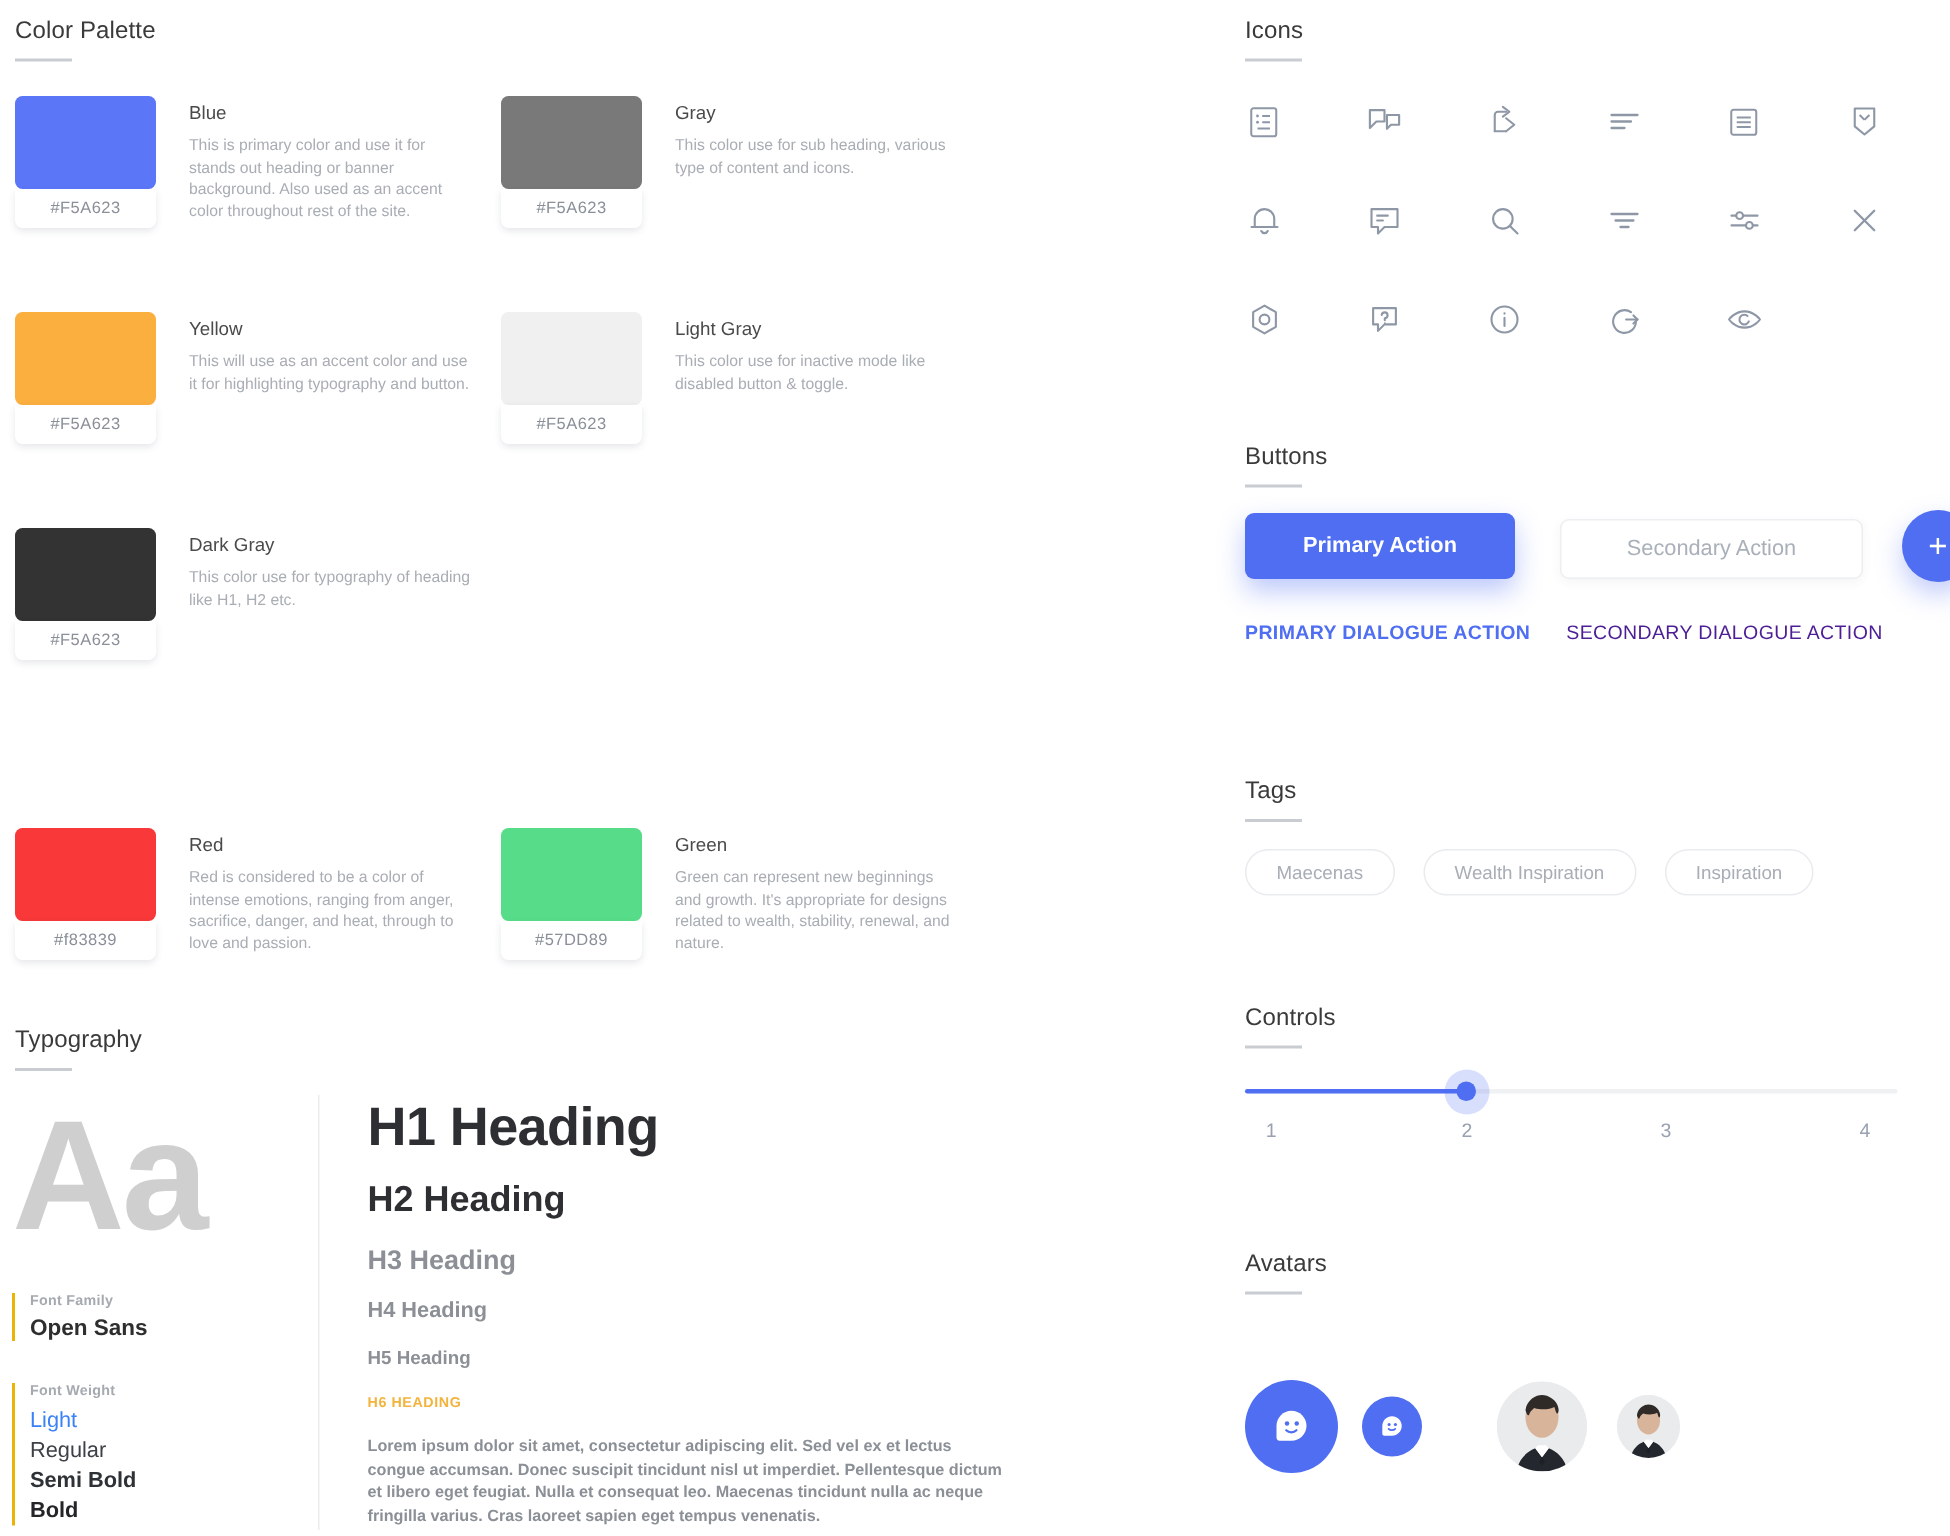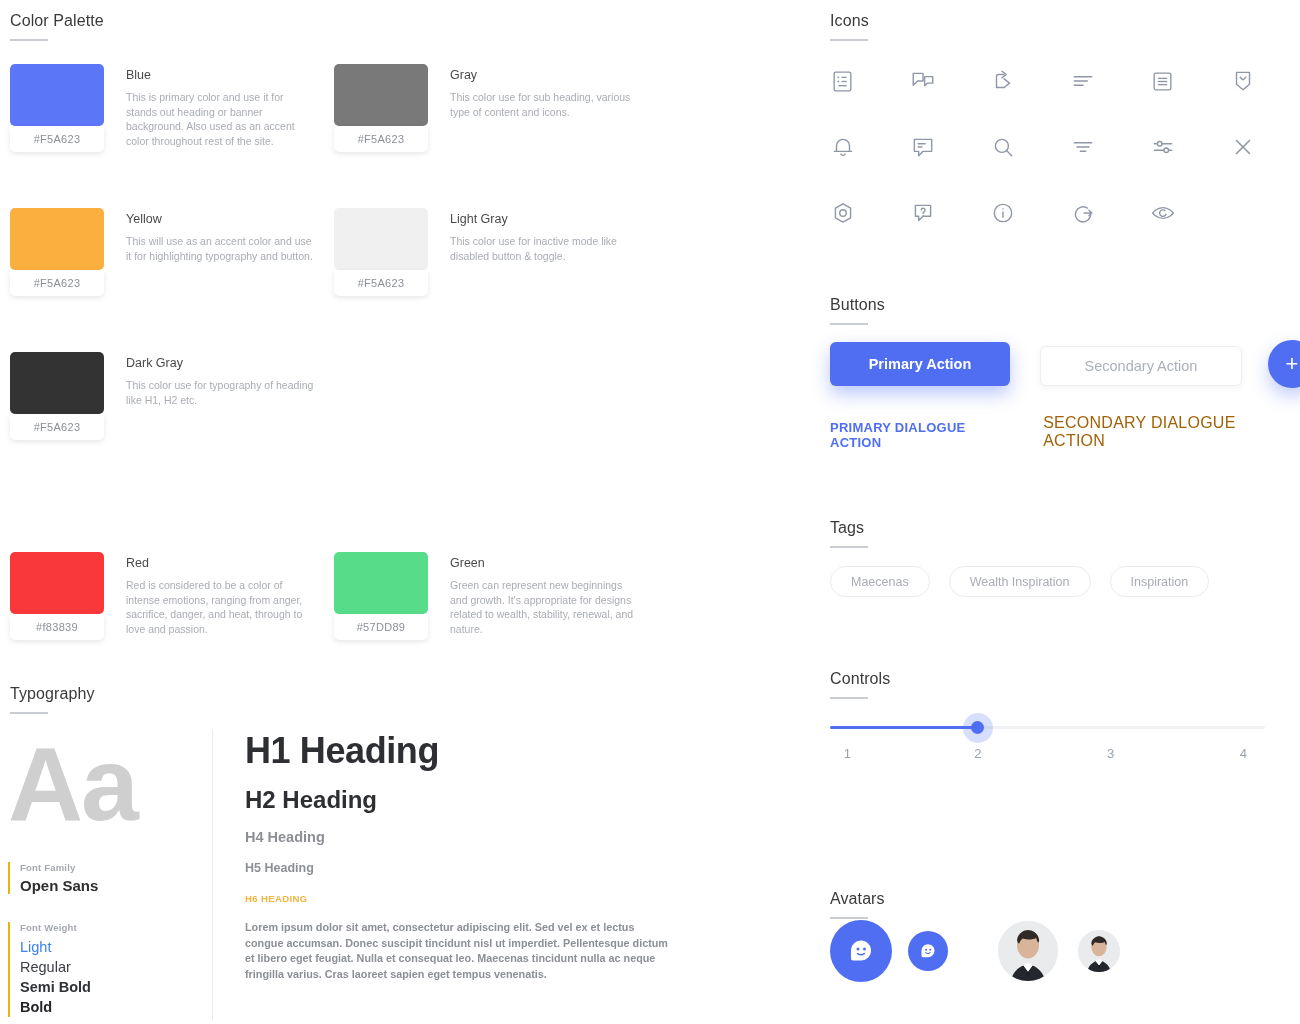--- a/index.html
+++ b/index.html
@@ -157,21 +157,21 @@
     position: absolute;
     left: 700px; top: 0;
     width: 600px;
     height: 812px;
   }
 
   .icons-head   { position: absolute; left: 130px; top: 12px; }
   .buttons-head { position: absolute; left: 130px; top: 296px; }
   .tags-head    { position: absolute; left: 130px; top: 519px; }
   .controls-head{ position: absolute; left: 130px; top: 670px; }
-  .avatars-head { position: absolute; left: 130px; top: 890px; }
+  .avatars-head { position: absolute; left: 130px; top: 834px; }
 
   
   .icon-grid {
     position: absolute;
     left: 130px; top: 48px;
     width: 460px;
     display: grid;
     grid-template-columns: repeat(6, 80px);
     grid-auto-rows: 66px;
   }
@@ -239,23 +239,23 @@
   }
   .dlg-primary {
     font-size: 13px;
     font-weight: 700;
     color: #4f6ef2;
     letter-spacing: 0.25px;
     cursor: pointer;
   }
   .dlg-secondary {
     margin-left: 24px;
-    font-size: 16px;
+    font-size: 13px;
     font-weight: 400;
-    color: #a16207;
+    color: #4c1d95;
     letter-spacing: 0.25px;
     cursor: pointer;
   }
 
   
   .tag-row {
     position: absolute;
     left: 130px; top: 566px;
     display: flex;
   }
@@ -467,20 +467,21 @@
             <div class="w-regular">Regular</div>
             <div class="w-semi">Semi Bold</div>
             <div class="w-bold">Bold</div>
           </div>
         </div>
       </div>
 
       <div class="typo-right">
         <div class="h1-sample">H1 Heading</div>
         <div class="h2-sample">H2 Heading</div>
+        <div class="h3-sample">H3 Heading</div>
         <div class="h4-sample">H4 Heading</div>
         <div class="h5-sample">H5 Heading</div>
         <div class="h6-sample">H6 HEADING</div>
         <div class="body-sample">Lorem ipsum dolor sit amet, consectetur adipiscing elit. Sed vel ex et lectus congue accumsan. Donec suscipit tincidunt nisl ut imperdiet. Pellentesque dictum et libero eget feugiat. Nulla et consequat leo. Maecenas tincidunt nulla ac neque fringilla varius. Cras laoreet sapien eget tempus venenatis.</div>
       </div>
     </div>
 
   </div>
 
   <div class="right-col">

